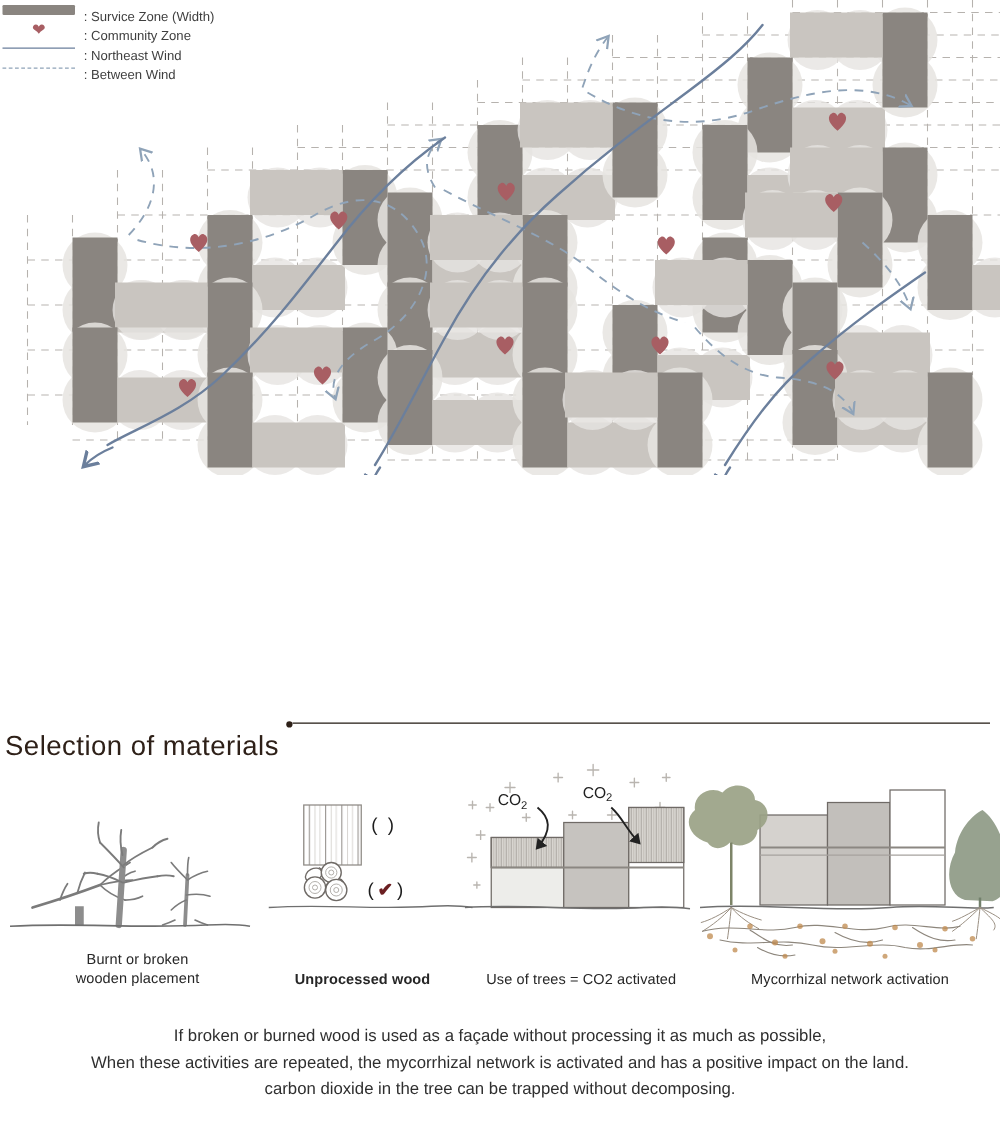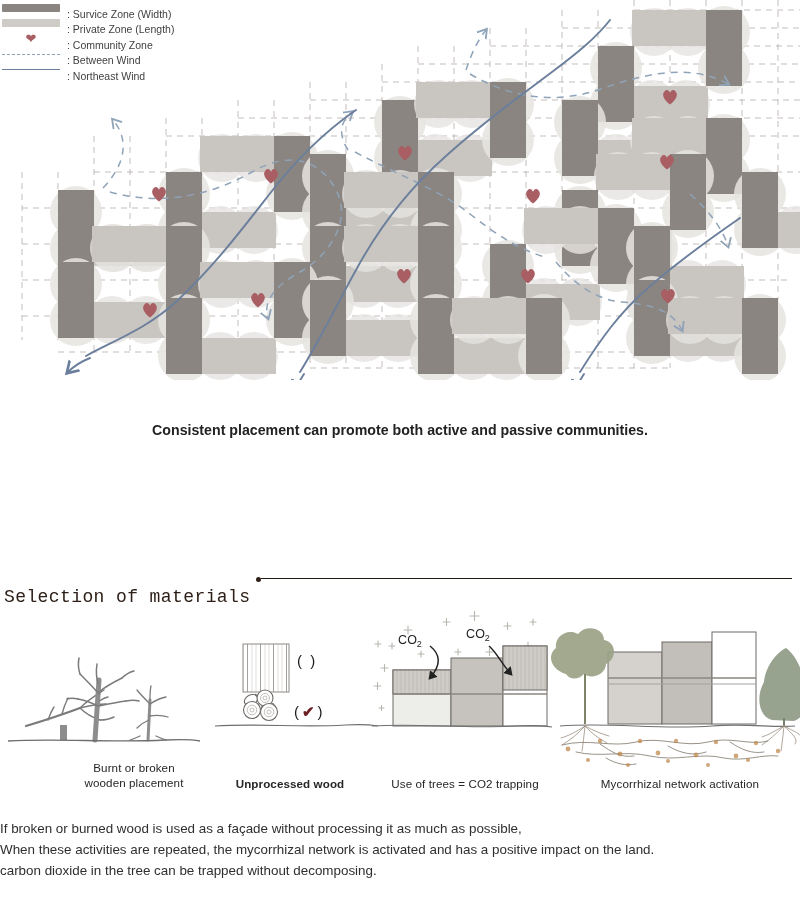--- a/index.html
+++ b/index.html
@@ -25,37 +25,37 @@
 
   
   #caption1{position:absolute; left:0; top:398px; width:800px; text-align:center;}
   #caption1 .line{font-size:14.2px; color:#343434; line-height:24px;}
   #caption1 .bold{font-size:14.2px; font-weight:bold; color:#222; margin-top:24px;}
 
   
   #sect{position:absolute; left:0; top:560px; width:800px; height:36px;
         display:flex; align-items:center;}
   #sect .title{
-    font-family:Liberation Mono, monospace;
-    font-size:18px; color:#2e2018; letter-spacing:.4px;
+    font-family:Liberation Sans, sans-serif;
+    font-size:22px; color:#2e2018; letter-spacing:.4px;
     padding-left:4px; white-space:nowrap;margin-top:37px;
   }
   #sect .dot{width:5px;height:5px;border-radius:50%;background:#2e2018;
              margin:0 0 0 6px; flex:none; align-self:center; position:relative; top:1px;}
   #sect .rule{flex:1; height:0; border-top:1.6px solid #221a12; margin-right:8px;}
 
   
   #materials{position:absolute; left:0; top:608px; width:800px; height:200px;text-align:right;}
   #materials svg{display:block;}
 
   .mcap{position:absolute; text-align:center; font-size:11.6px; color:#262626;
         line-height:15px; letter-spacing:.1px;}
 
   
-  #caption2{position:absolute; left:0; top:818px; width:800px; text-align:left;}
+  #caption2{position:absolute; left:0; top:818px; width:800px; text-align:center;}
   #caption2 .line{font-size:13.4px; color:#2f2f2f; line-height:21px;}
 </style>
 </head>
 <body>
 
 <div id="siteplan">
   <svg width="800" height="380" viewBox="0 0 800 380" xmlns="http://www.w3.org/2000/svg">
     <defs>
       <marker id="arrH" markerWidth="9" markerHeight="9" refX="5" refY="4.5" orient="auto">
         <path d="M0,0.8 L6,4.5 L0,8.2" fill="none" stroke="#8fa3b8" stroke-width="1.2"></path>
@@ -204,46 +204,39 @@
 
 <div id="legend">
   <div class="leg-row">
     <span class="leg-key">
       <span class="leg-swatch" style="background:#8a8580"></span>
     </span>
     <span class="leg-text">: Survice Zone (Width)</span>
   </div>
   <div class="leg-row">
     <span class="leg-key">
-      <span class="leg-swatch" style="background:#cfcbc6"></span>
+      <span class="leg-heart">❤</span>
     </span>
-    <span class="leg-text">: Private Zone (Length)</span>
+    <span class="leg-text">: Community Zone</span>
   </div>
   <div class="leg-row">
     <span class="leg-key">
-      <span class="leg-heart">❤</span>
+      <span class="leg-solid"></span>
     </span>
-    <span class="leg-text">: Community Zone</span>
+    <span class="leg-text">: Northeast Wind</span>
   </div>
   <div class="leg-row">
     <span class="leg-key">
       <span class="leg-dash"></span>
     </span>
     <span class="leg-text">: Between Wind</span>
   </div>
-  <div class="leg-row">
-    <span class="leg-key">
-      <span class="leg-solid"></span>
-    </span>
-    <span class="leg-text">: Northeast Wind</span>
-  </div>
 </div>
 
 <div id="caption1">
-  <div class="bold">Consistent placement can promote both active and passive communities.</div>
 </div>
 
 <div id="sect">
   <span class="title">Selection of materials</span>
   <span class="dot"></span>
   <span class="rule"></span>
 </div>
 
 <div id="materials">
   <svg width="800" height="200" viewBox="0 0 800 200" xmlns="http://www.w3.org/2000/svg">
@@ -444,29 +437,29 @@
       </g>
     </g>
   </svg>
 
   <div style="position:absolute;left:297px;top:44px;font-size:15px;color:#1c1c1c;letter-spacing:2px;">(   )</div>
   <div style="position:absolute;left:294px;top:95px;font-size:15px;color:#1c1c1c;">
     <span>(</span><span style="color:#6b1f22;font-weight:bold;padding:0 3px;">✔</span><span>)</span>
   </div>
 </div>
 
-<div class="mcap" style="left:44px;top:760px;width:180px;">
+<div class="mcap" style="left:20px;top:760px;width:180px;">
   <div>Burnt  or  broken</div>
   <div>wooden placement</div>
 </div>
 <div class="mcap" style="left:205px;top:776px;width:170px;font-weight:bold;">
   <div>Unprocessed wood</div>
 </div>
 <div class="mcap" style="left:375px;top:776px;width:180px;">
-  <div>Use of trees = CO2 trapping</div>
+  <div>Use of trees = CO2 activated</div>
 </div>
 <div class="mcap" style="left:570px;top:776px;width:220px;text-align:center;">
   <div>Mycorrhizal network activation</div>
 </div>
 
 <div id="caption2">
   <div class="line">If broken or burned wood is used as a façade without processing it as much as possible,</div>
   <div class="line">When these activities are repeated, the mycorrhizal network is activated and has a positive impact on the land.</div>
   <div class="line">carbon dioxide in the tree can be trapped without decomposing.</div>
 </div>

